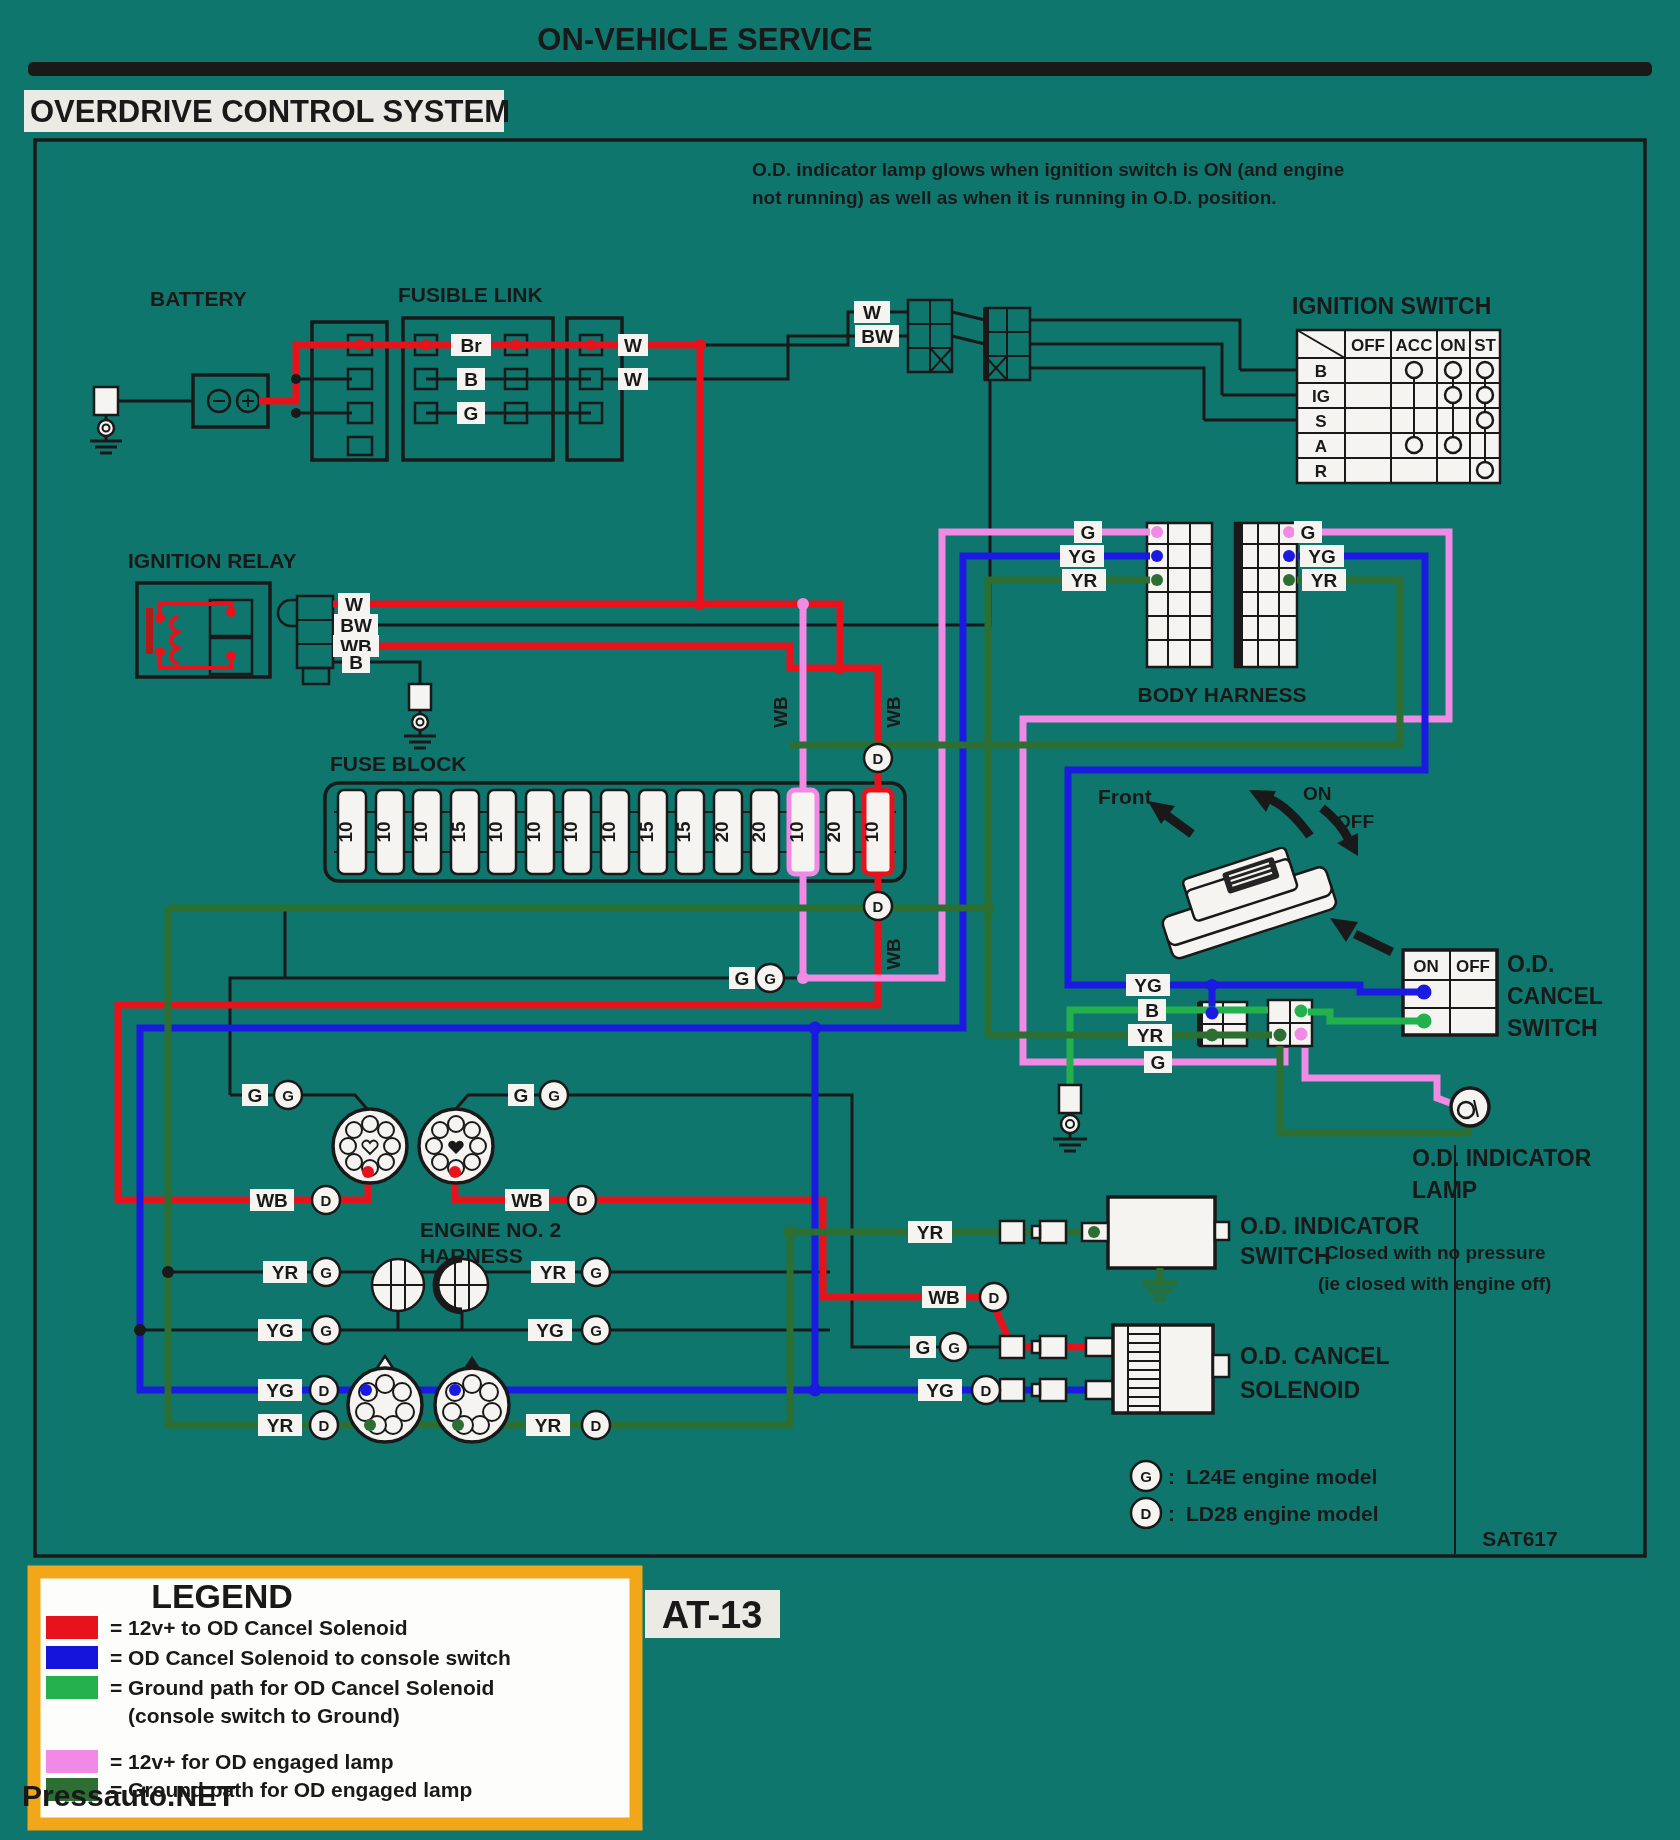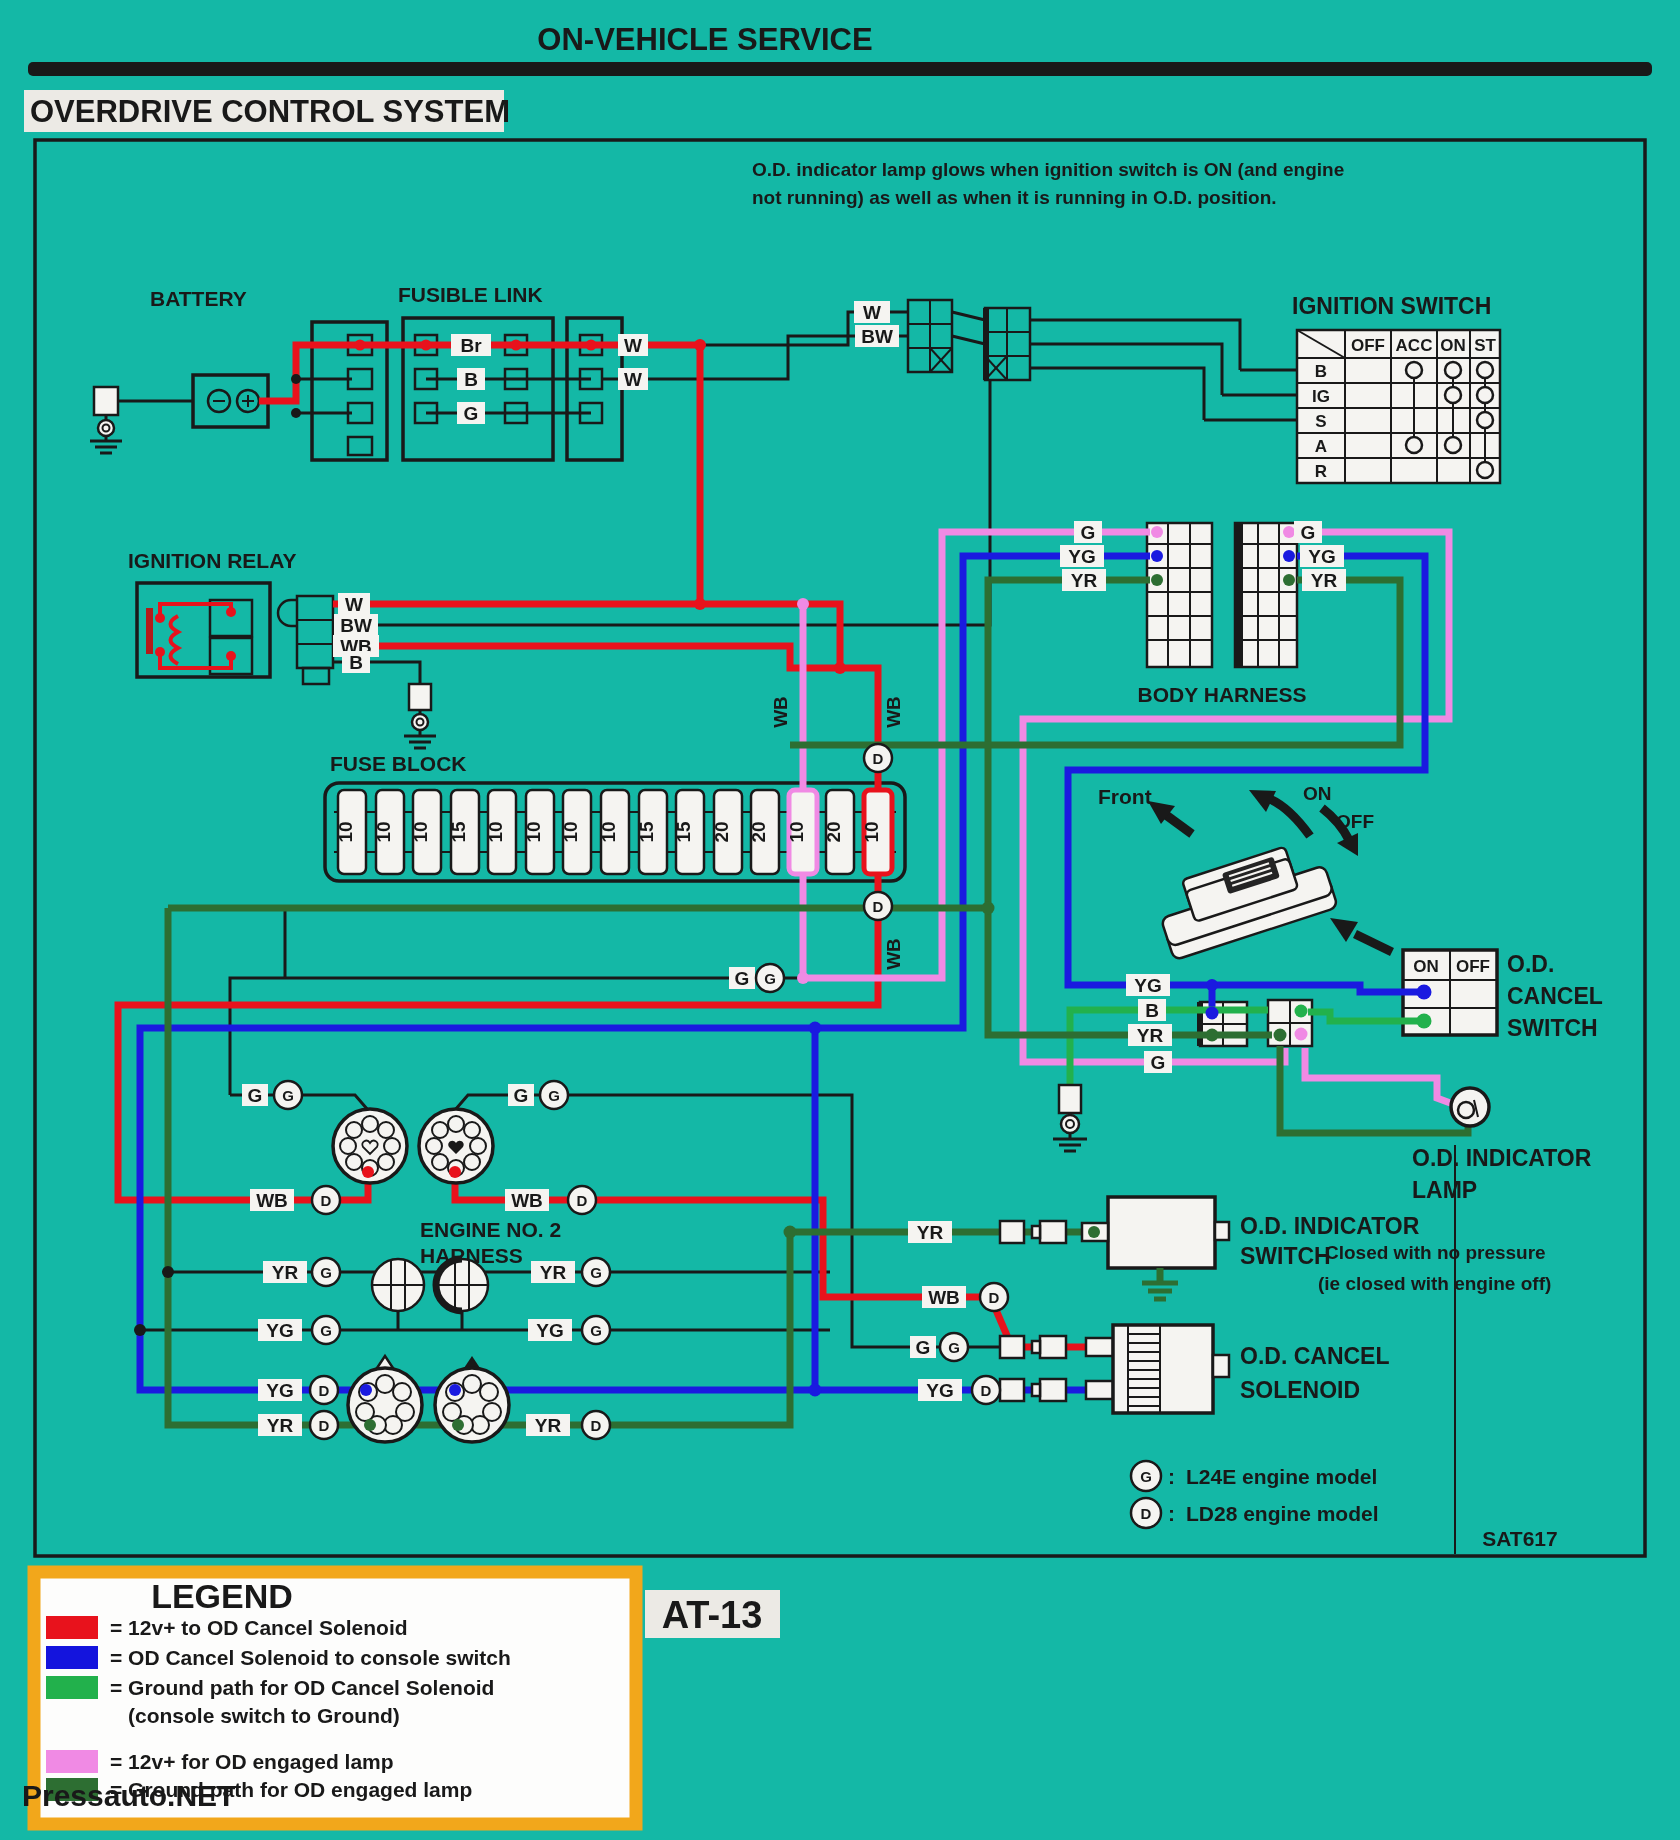--- a/index.html
+++ b/index.html
@@ -1,16 +1,16 @@
 <!DOCTYPE html>
 <html><head>
 <meta charset="utf-8">
 <style>
   html,body{margin:0;padding:0;background:#e8e6e2;}
-  .stage{position:relative;width:1680px;height:1840px;background:#14b8a6;font-family:"Liberation Sans",sans-serif;overflow:hidden;}
+  .stage{position:relative;width:1680px;height:1840px;background:#0f766e;font-family:"Liberation Sans",sans-serif;overflow:hidden;}
   svg{display:block}
   svg text{font-family:"Liberation Sans",sans-serif;font-weight:bold;fill:#191919;}
   .t15{font-size:15px}.t17{font-size:17px}.t19{font-size:19px}.t21{font-size:21px}
   .t23{font-size:23px}.t31{font-size:31px}.t34{font-size:34px}.t38{font-size:38px}.t30{font-size:30px}
   .mid{text-anchor:middle}
   .bx{fill:none;stroke:#191919;stroke-width:3.5}
   .bx2{fill:none;stroke:#191919;stroke-width:2.5}
   .blk{fill:none;stroke:#191919;stroke-width:3}
   .thin{fill:none;stroke:#191919;stroke-width:2}
   .red{fill:none;stroke:#e8121c;stroke-width:7}

